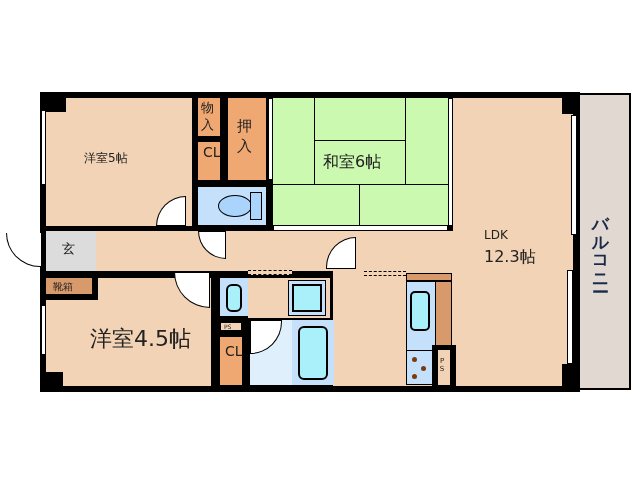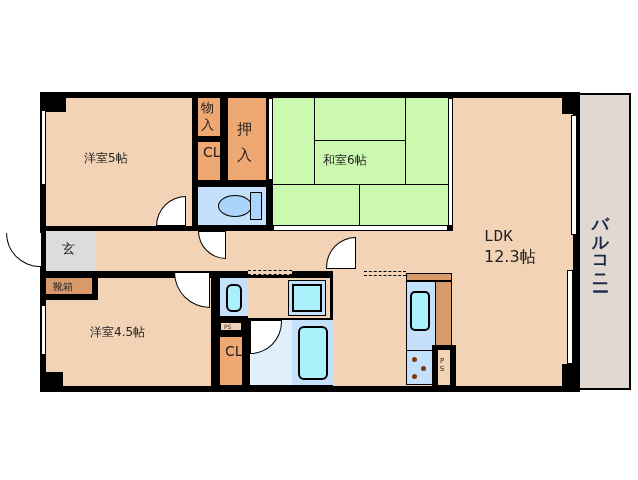--- a/index.html
+++ b/index.html
@@ -34,41 +34,41 @@
 <div class="abs wall" style="left:46px;top:98px;width:20px;height:14px;"></div>
 <div class="lbl" style="left:84px;top:150px;font-size:12px;">洋室5帖</div>
 
 <div class="abs closet" style="left:198px;top:98px;width:22px;height:38px;"></div>
 <div class="lbl" style="left:201px;top:99px;font-size:13px;width:16px;white-space:normal;line-height:17px;">物入</div>
 
 <div class="abs closet" style="left:198px;top:142px;width:22px;height:38px;"></div>
 <div class="lbl" style="left:203px;top:143px;font-size:14px;width:12px;white-space:normal;line-height:18px;">CL</div>
 
 <div class="abs closet" style="left:228px;top:98px;width:38px;height:82px;"></div>
-<div class="lbl" style="left:237px;top:116px;font-size:15px;width:16px;white-space:normal;line-height:26px;">押入</div>
+<div class="lbl" style="left:237px;top:116px;font-size:15px;width:16px;white-space:normal;line-height:20px;">押入</div>
 
 <div class="abs wet" style="left:198px;top:187px;width:68px;height:38px;"></div>
 <div class="abs" style="left:218px;top:195px;width:34px;height:22px;background:#aad4fb;border:1px solid #000;border-radius:50%;"></div>
 <div class="abs" style="left:250px;top:192px;width:12px;height:28px;background:#aad4fb;border:1px solid #000;"></div>
 
 <div class="abs tatami" style="left:273px;top:98px;width:175px;height:128px;"></div>
 <div class="tline" style="left:314px;top:98px;width:1px;height:86px;"></div>
 <div class="tline" style="left:405px;top:98px;width:1px;height:86px;"></div>
 <div class="tline" style="left:314px;top:140px;width:92px;height:1px;"></div>
 <div class="tline" style="left:273px;top:184px;width:175px;height:1px;"></div>
 <div class="tline" style="left:359px;top:184px;width:1px;height:42px;"></div>
-<div class="lbl" style="left:323px;top:152px;font-size:12px;">和室6帖</div>
+<div class="lbl" style="left:323px;top:152px;font-size:16px;">和室6帖</div>
 <div class="win" style="left:273px;top:225px;width:175px;height:6px;"></div>
 
 <div class="abs room" style="left:453px;top:98px;width:120px;height:288px;"></div>
 <div class="abs room" style="left:96px;top:231px;width:360px;height:40px;"></div>
 <div class="abs room" style="left:333px;top:271px;width:124px;height:115px;"></div>
 <div class="abs wall" style="left:562px;top:92px;width:18px;height:22px;"></div>
 <div class="abs wall" style="left:562px;top:364px;width:18px;height:28px;"></div>
-<div class="lbl" style="left:484px;top:228px;font-size:16px;font-family:Liberation Mono, monospace;">LDK</div>
+<div class="lbl" style="left:484px;top:228px;font-size:12px;">LDK</div>
 <div class="lbl" style="left:484px;top:247px;font-size:16px;">12.3帖</div>
 <div class="win" style="left:571px;top:115px;width:6px;height:120px;"></div>
 <div class="win" style="left:567px;top:270px;width:6px;height:94px;"></div>
 
 <div class="abs shoe" style="left:406px;top:273px;width:46px;height:8px;border:1px solid #000;"></div>
 <div class="abs shoe" style="left:435px;top:281px;width:17px;height:66px;border:1px solid #000;"></div>
 <div class="abs wet" style="left:406px;top:281px;width:30px;height:104px;border:1px solid #000;"></div>
 <div class="fix" style="left:410px;top:291px;width:20px;height:40px;border-radius:5px;"></div>
 <div class="abs" style="left:406px;top:350px;width:30px;height:35px;border-top:1px solid #000;"></div>
 <div class="abs" style="left:412px;top:357px;width:5px;height:5px;background:#7a3a10;border-radius:50%;"></div>
@@ -81,21 +81,21 @@
 
 <div class="abs genkan" style="left:46px;top:231px;width:50px;height:40px;"></div>
 <div class="lbl" style="left:62px;top:240px;font-size:13px;">玄</div>
 <div class="abs shoe" style="left:46px;top:278px;width:46px;height:16px;"></div>
 <div class="lbl" style="left:53px;top:280px;font-size:10px;">靴箱</div>
 <div class="door" style="left:6px;top:233px;width:36px;height:34px;border-radius:0 0 0 34px;border-top:none;"></div>
 
 <div class="abs room" style="left:46px;top:300px;width:165px;height:86px;"></div>
 <div class="abs room" style="left:98px;top:278px;width:113px;height:24px;"></div>
 <div class="abs wall" style="left:40px;top:372px;width:23px;height:20px;"></div>
-<div class="lbl" style="left:90px;top:324px;font-size:12px;">洋室4.5帖</div>
+<div class="lbl" style="left:90px;top:324px;font-size:22px;">洋室4.5帖</div>
 
 <div class="abs wet" style="left:220px;top:278px;width:28px;height:38px;"></div>
 <div class="fix" style="left:226px;top:284px;width:16px;height:28px;border-radius:6px;"></div>
 <div class="abs room" style="left:248px;top:278px;width:82px;height:40px;"></div>
 <div class="abs wet" style="left:288px;top:280px;width:38px;height:36px;border:1px solid #000;"></div>
 <div class="fix" style="left:292px;top:284px;width:30px;height:28px;"></div>
 <div class="dash" style="left:248px;top:270px;width:44px;"></div>
 <div class="abs room" style="left:220px;top:322px;width:22px;height:9px;border:1px solid #000;"></div>
 <div class="lbl" style="left:224px;top:323px;font-size:6px;">PS</div>
 <div class="abs closet" style="left:220px;top:337px;width:22px;height:48px;"></div>

